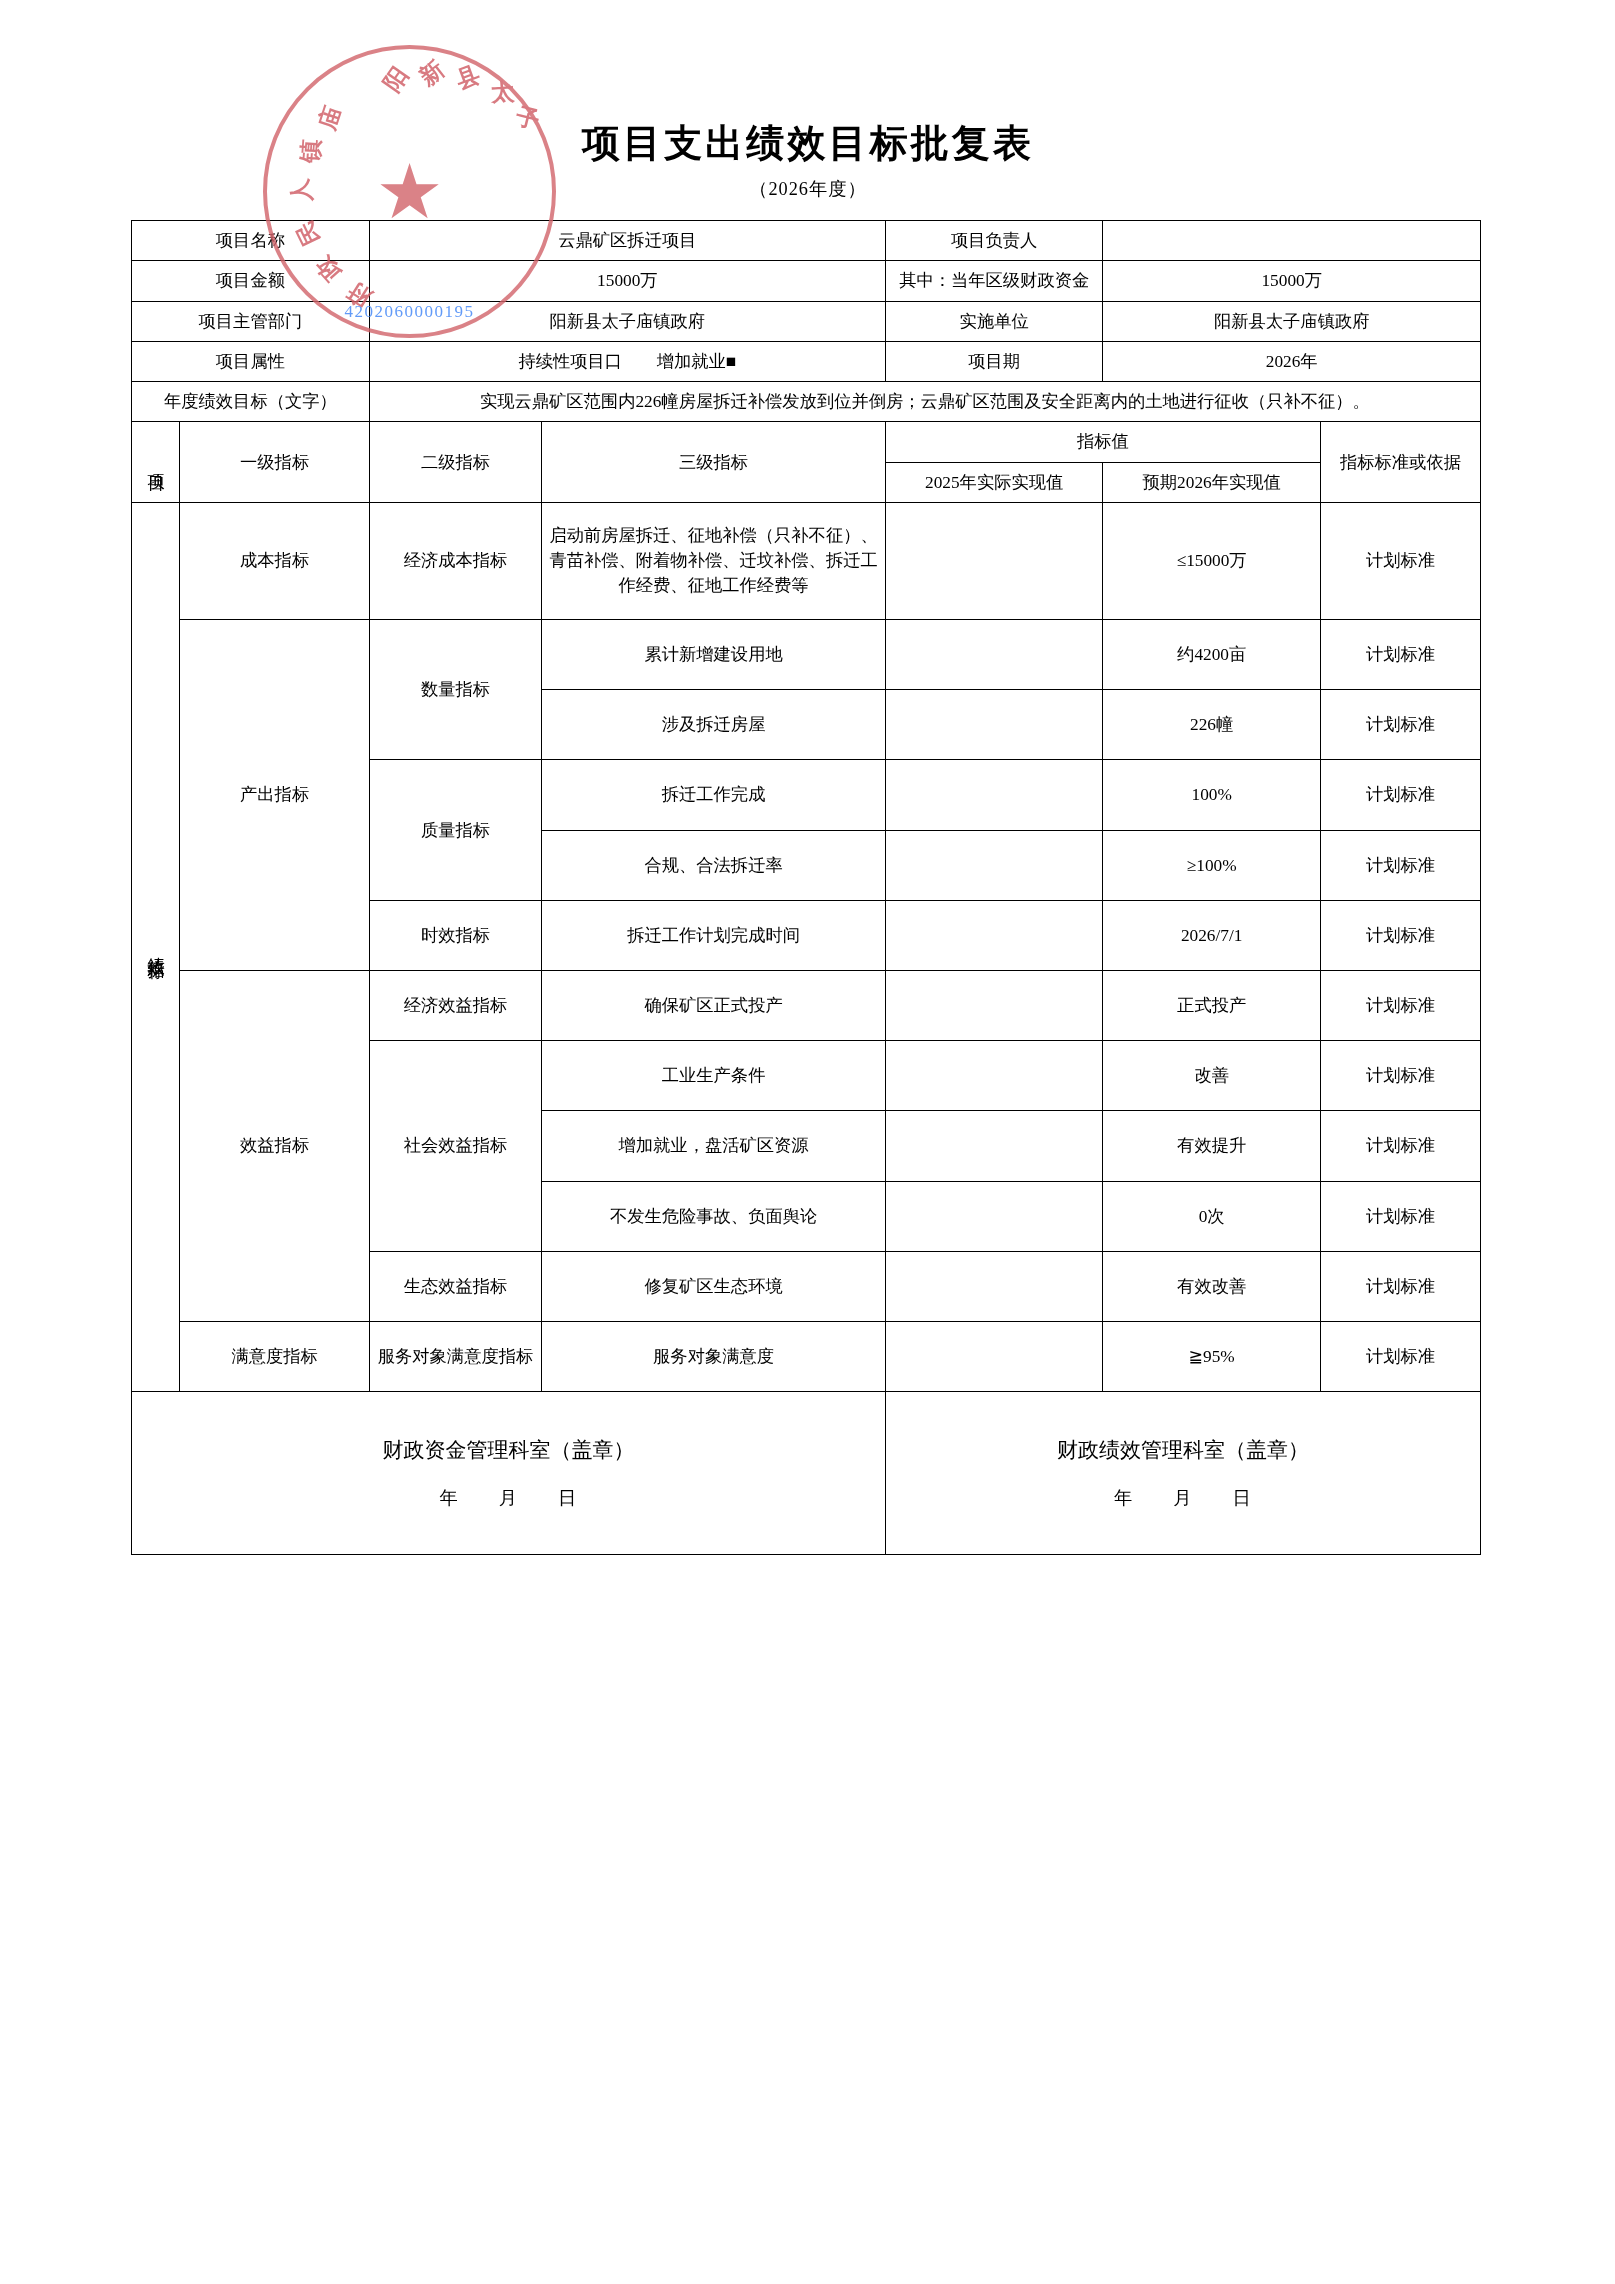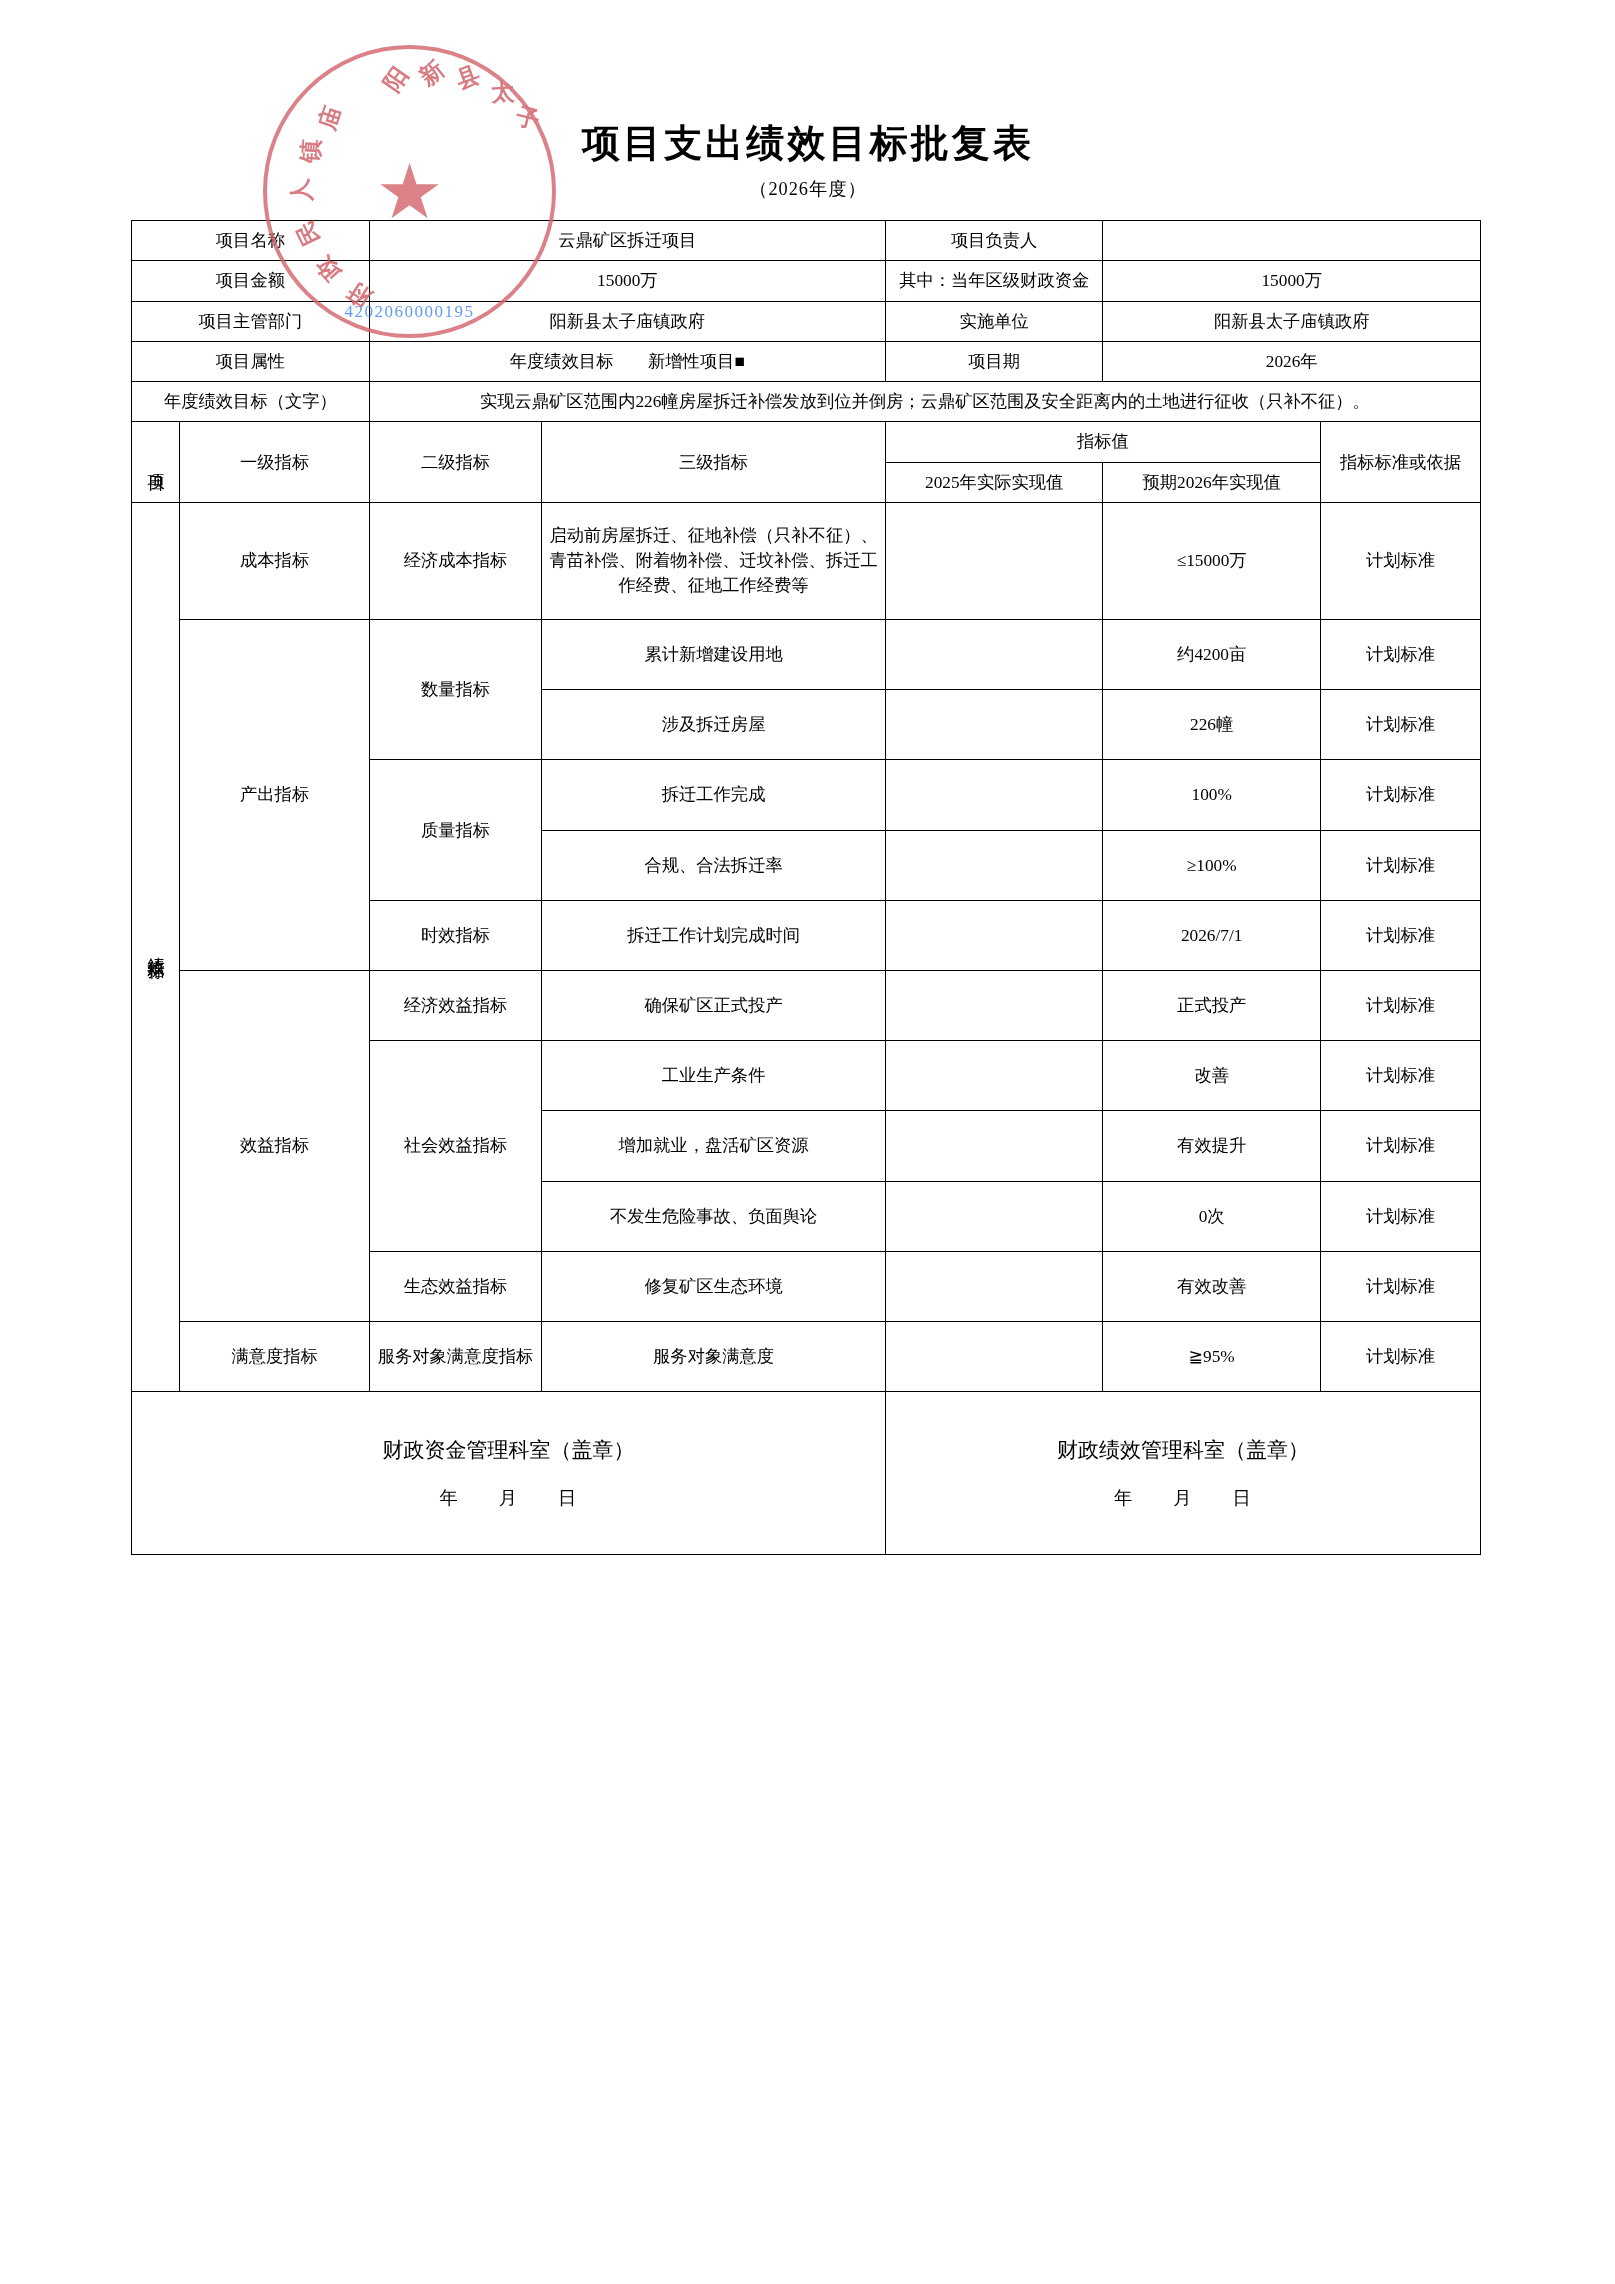--- a/index.html
+++ b/index.html
@@ -192,21 +192,21 @@
 
         <tr>
           <td colspan="2">项目主管部门</td>
           <td colspan="2">阳新县太子庙镇政府</td>
           <td>实施单位</td>
           <td colspan="2">阳新县太子庙镇政府</td>
         </tr>
 
         <tr>
           <td colspan="2">项目属性</td>
-          <td colspan="2">年度绩效目标　　新增性项目■</td>
+          <td colspan="2">持续性项目口　　增加就业■</td>
           <td>项目期</td>
           <td colspan="2">2026年</td>
         </tr>
 
         <tr>
           <td colspan="2" class="tight">年度绩效目标（文字）</td>
           <td colspan="5" class="left">实现云鼎矿区范围内226幢房屋拆迁补偿发放到位并倒房；云鼎矿区范围及安全距离内的土地进行征收（只补不征）。</td>
         </tr>
 
         <tr>

